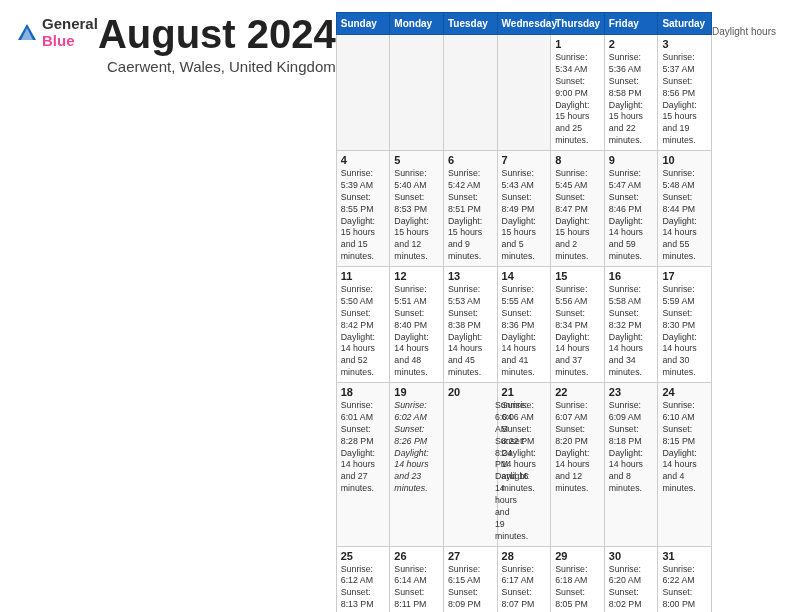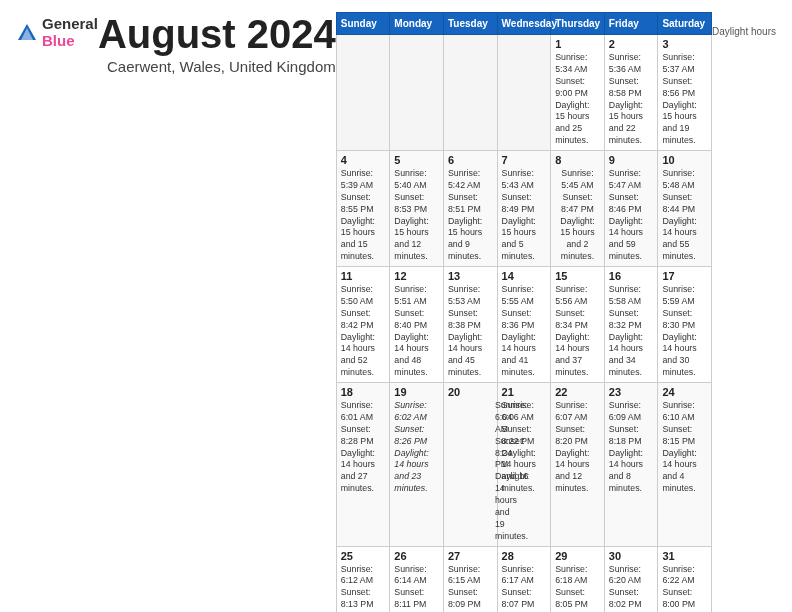--- a/index.html
+++ b/index.html
@@ -200,21 +200,21 @@
           </td>
           <td>
             <span class="day-num">7</span>
             <div class="day-info" style="white-space: pre-line;">Sunrise: 5:43 AM
 Sunset: 8:49 PM
 Daylight: 15 hours
 and 5 minutes.</div>
           </td>
           <td>
             <span class="day-num">8</span>
-            <div class="day-info" style="white-space: pre-line; text-align: center;">Sunrise: 5:45 AM
+            <div class="day-info" style="white-space: pre-line;">Sunrise: 5:45 AM
 Sunset: 8:47 PM
 Daylight: 15 hours
 and 2 minutes.</div>
           </td>
           <td>
             <span class="day-num">9</span>
             <div class="day-info" style="white-space: pre-line;">Sunrise: 5:47 AM
 Sunset: 8:46 PM
 Daylight: 14 hours
 and 59 minutes.</div>

